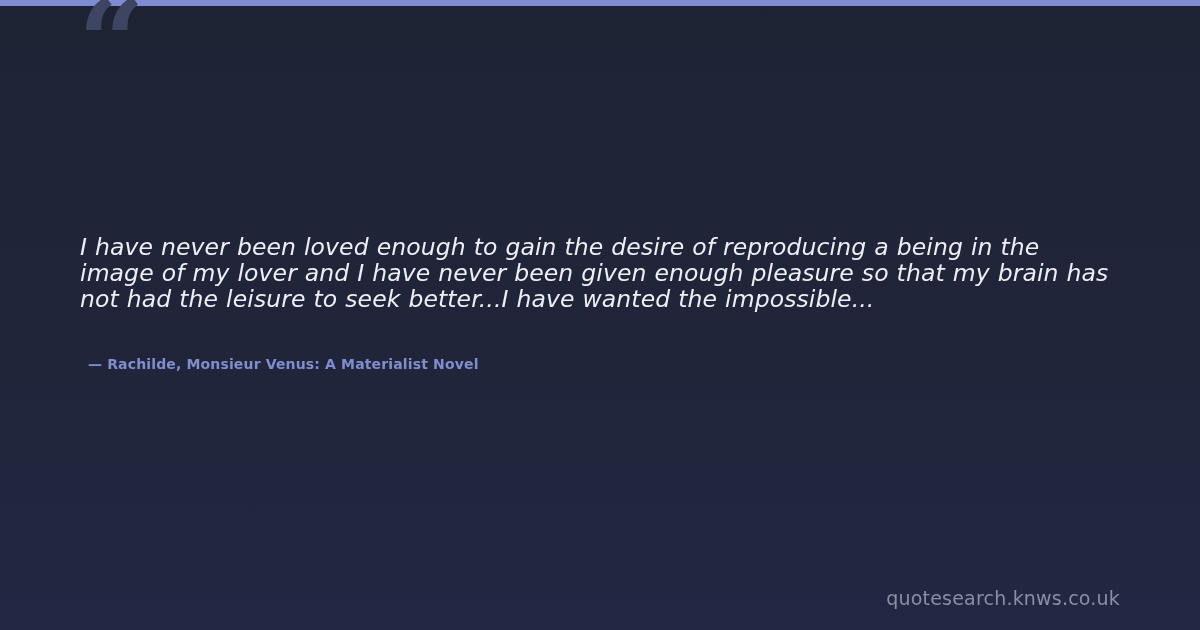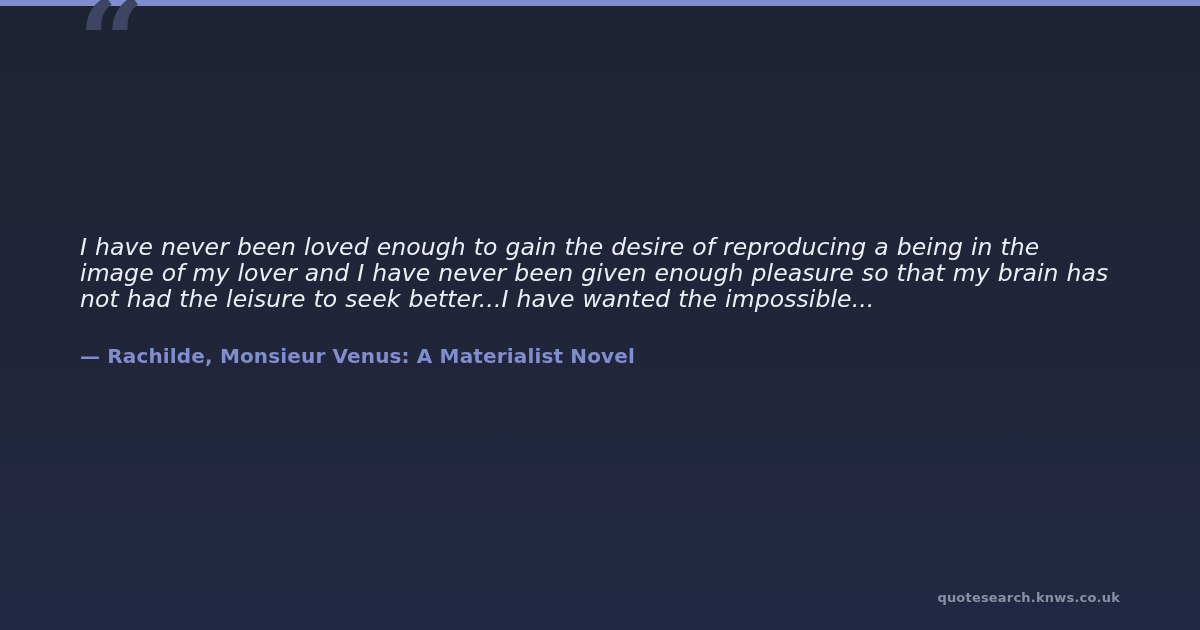--- a/index.html
+++ b/index.html
@@ -67,36 +67,36 @@
     font-size: 23.5px;
     line-height: 26px;
     font-weight: 400;
     color: #edeff5;
     letter-spacing: 0.1px;
     word-spacing: 0.4px;
     font-style: italic;
   }
 
   .attribution {
-    margin: 0;
+    margin: 8px;
     padding-top: 31px;
-    font-size: 20px;
+    font-size: 14px;
     line-height: 26px;
     font-weight: 700;
     color: #818ecd;
     letter-spacing: 0.15px;
   }
 
   .source-url {
     position: absolute;
     right: 80px;
     bottom: 23px;
-    font-size: 13px;
+    font-size: 19px;
     line-height: 18px;
-    font-weight: 700;
+    font-weight: 400;
     color: #8a90a3;
     letter-spacing: 0.2px;
   }
 </style>
 </head>
 <body>
 
 <div class="quote-card">
 
   <div class="accent-bar"></div>

